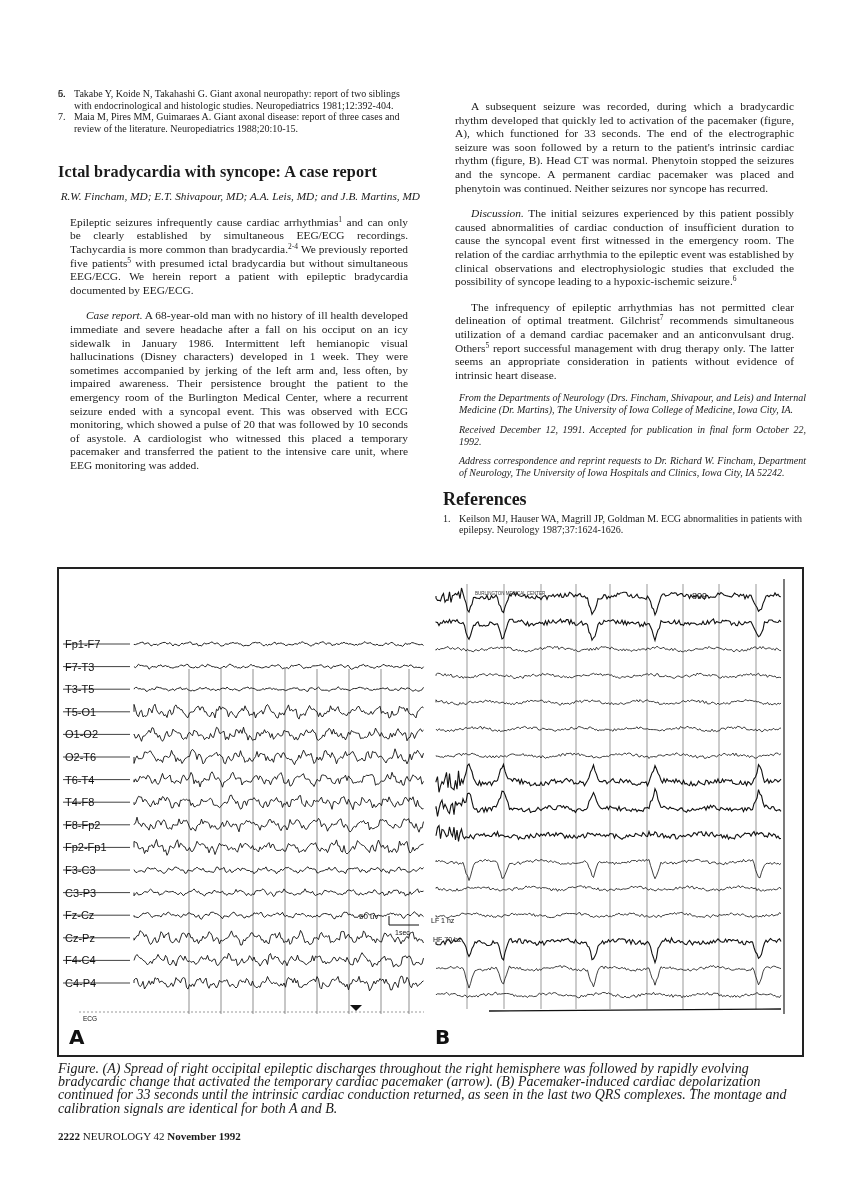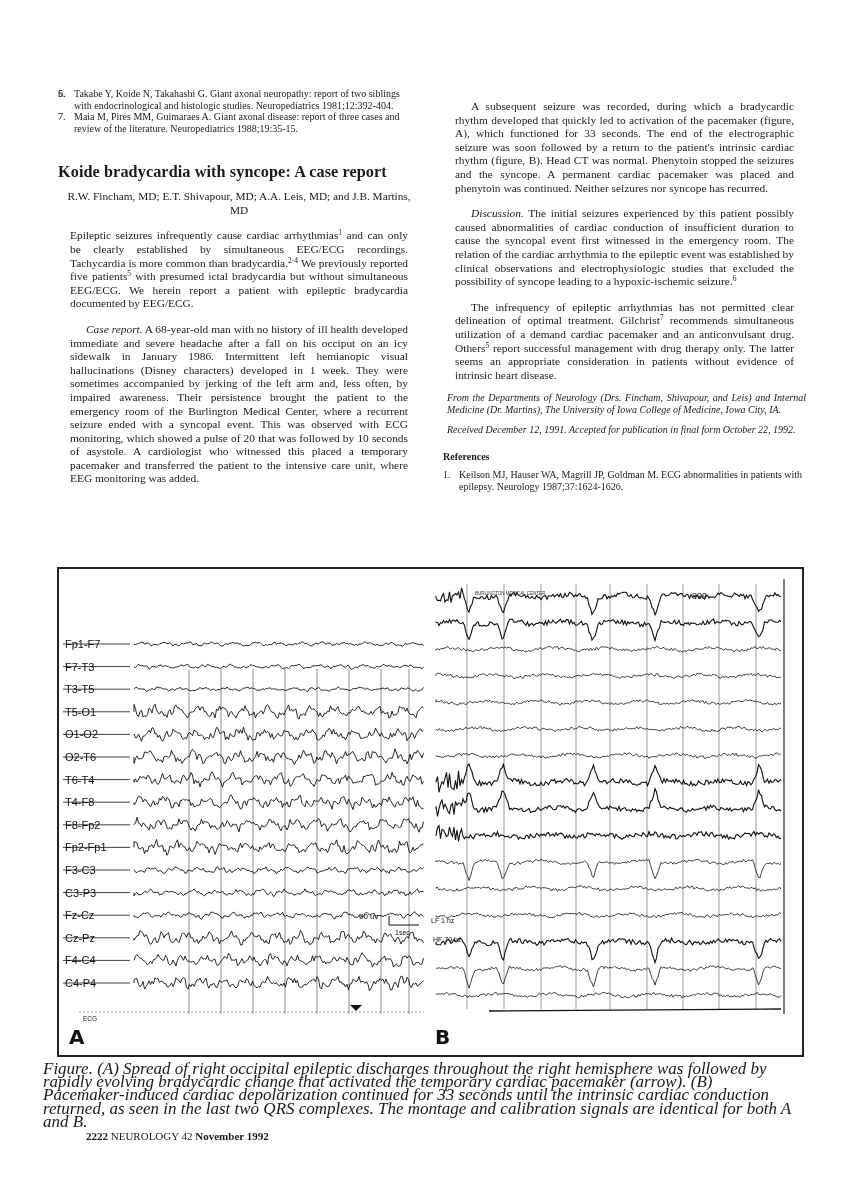--- a/index.html
+++ b/index.html
@@ -3,59 +3,60 @@
 <meta charset="utf-8">
 <style>
   html, body { margin: 0; padding: 0; background: #ffffff; }
   body { width: 864px; height: 1188px; position: relative; overflow: hidden; color: #1a1a1a; font-family: "DejaVu Serif", "Liberation Serif", serif; }
   .col { position: absolute; font-family: "Liberation Serif", "DejaVu Serif", serif; font-size: 11.4px; line-height: 13.6px; text-align: justify; }
   #left-col { left: 58px; top: 88px; width: 362px; }
   #right-col { left: 443px; top: 88px; width: 363px; }
   .ref { position: relative; padding-left: 16px; font-size: 10px; line-height: 11.6px; margin: 0; text-align: left; }
   .ref .num { position: absolute; left: 0; top: 0; }
   .title { font-family: "Liberation Serif", serif; font-weight: bold; font-size: 16.2px; line-height: 20px; margin: 28px 0 8px 0; text-align: left; letter-spacing: 0.1px; }
-  .authors { font-size: 11.3px; line-height: 13.5px; margin: 0 0 10px 0; text-align: center; }
+  .authors { font-style: italic; font-size: 11.3px; line-height: 13.5px; margin: 0 0 10px 0; text-align: right; }
   p.body { margin: 12px; }
   p.indent { text-indent: 16px; }
   .it { font-style: italic; }
   sup { font-size: 7.5px; line-height: 0; vertical-align: 4px; }
-  .note { font-style: italic; font-size: 10px; line-height: 11.8px; margin: 0 0 8px 4px; }
-  .refs-head { font-weight: bold; font-size: 10px; margin: 14px 0 6px 0; }
+  .note { font-style: italic; font-size: 10px; line-height: 11.8px; margin: 0 0 8px 16px; }
+  .refs-head { font-weight: bold; font-size: 18px; margin: 14px 0 6px 0; }
   #figure { position: absolute; left: 57px; top: 567px; width: 747px; height: 490px; border: 2px solid #222; box-sizing: border-box; background: #fff; }
   #figure svg { position: absolute; left: 0; top: 0; }
   .panel-label { position: absolute; font-family: "DejaVu Sans", "Liberation Sans", sans-serif; font-weight: bold; font-size: 20px; color: #111; }
   .ch-label { font-family: "Liberation Sans", "DejaVu Sans", sans-serif; font-size: 11px; fill: #111; }
-  #caption { position: absolute; left: 43px; top: 1062px; width: 752px; font-style: italic; font-size: 17px; line-height: 13.2px; font-family: "Liberation Serif", serif; }
-  #footer { position: absolute; left: 58px; top: 1130px; font-size: 11px; font-family: "Liberation Serif", serif; margin-left: 28px; }
+  #caption { position: absolute; left: 58px; top: 1062px; width: 752px; font-style: italic; font-size: 14px; line-height: 13.2px; font-family: "Liberation Serif", serif; }
+  #footer { position: absolute; left: 58px; top: 1130px; font-size: 11px; font-family: "Liberation Serif", serif; }
   #footer b { font-weight: bold; }
 </style>
 </head>
 <body>
 
 <div id="left-col" class="col">
   <div>
     <p class="ref"><span class="num">5.</span></p>
     <p class="ref"><span class="num">6.</span><span>Takabe Y, Koide N, Takahashi G. Giant axonal neuropathy: report of two siblings with endocrinological and histologic studies. Neuropediatrics 1981;12:392-404.</span></p>
-    <p class="ref"><span class="num">7.</span><span>Maia M, Pires MM, Guimaraes A. Giant axonal disease: report of three cases and review of the literature. Neuropediatrics 1988;19:35-15.</span></p>
+    <p class="ref"><span class="num">7.</span><span>Maia M, Pires MM, Guimaraes A. Giant axonal disease: report of three cases and review of the literature. Neuropediatrics 1988;20:10-15.</span></p>
   </div>
 
-  <h1 class="title">Koide bradycardia with syncope: A case report</h1>
+  <h1 class="title">Ictal bradycardia with syncope: A case report</h1>
   <p class="authors">R.W. Fincham, MD; E.T. Shivapour, MD; A.A. Leis, MD; and J.B. Martins, MD</p>
 
   <p class="body"><span>Epileptic seizures infrequently cause cardiac arrhythmias</span><sup>1</sup><span> and can only be clearly established by simultaneous EEG/ECG recordings. Tachycardia is more common than bradycardia.</span><sup>2-4</sup><span> We previously reported five patients</span><sup>5</sup><span> with presumed ictal bradycardia but without simultaneous EEG/ECG. We herein report a patient with epileptic bradycardia documented by EEG/ECG.</span></p>
   <p class="body indent"><span class="it">Case report.</span><span> A 68-year-old man with no history of ill health developed immediate and severe headache after a fall on his occiput on an icy sidewalk in January 1986. Intermittent left hemianopic visual hallucinations (Disney characters) developed in 1 week. They were sometimes accompanied by jerking of the left arm and, less often, by impaired awareness. Their persistence brought the patient to the emergency room of the Burlington Medical Center, where a recurrent seizure ended with a syncopal event. This was observed with ECG monitoring, which showed a pulse of 20 that was followed by 10 seconds of asystole. A cardiologist who witnessed this placed a temporary pacemaker and transferred the patient to the intensive care unit, where EEG monitoring was added.</span></p>
 </div>
 
 <div id="right-col" class="col">
   <p class="body indent">A subsequent seizure was recorded, during which a bradycardic rhythm developed that quickly led to activation of the pacemaker (figure, A), which functioned for 33 seconds. The end of the electrographic seizure was soon followed by a return to the patient's intrinsic cardiac rhythm (figure, B). Head CT was normal. Phenytoin stopped the seizures and the syncope. A permanent cardiac pacemaker was placed and phenytoin was continued. Neither seizures nor syncope has recurred.</p>
   <p class="body indent"><span class="it">Discussion.</span><span> The initial seizures experienced by this patient possibly caused abnormalities of cardiac conduction of insufficient duration to cause the syncopal event first witnessed in the emergency room. The relation of the cardiac arrhythmia to the epileptic event was established by clinical observations and electrophysiologic studies that excluded the possibility of syncope leading to a hypoxic-ischemic seizure.</span><sup>6</sup></p>
   <p class="body indent" style="margin-bottom:10px;"><span>The infrequency of epileptic arrhythmias has not permitted clear delineation of optimal treatment. Gilchrist</span><sup>7</sup><span> recommends simultaneous utilization of a demand cardiac pacemaker and an anticonvulsant drug. Others</span><sup>5</sup><span> report successful management with drug therapy only. The latter seems an appropriate consideration in patients without evidence of intrinsic heart disease.</span></p>
 
   <p class="note">From the Departments of Neurology (Drs. Fincham, Shivapour, and Leis) and Internal Medicine (Dr. Martins), The University of Iowa College of Medicine, Iowa City, IA.</p>
   <p class="note">Received December 12, 1991. Accepted for publication in final form October 22, 1992.</p>
+  <p class="note">Address correspondence and reprint requests to Dr. Richard W. Fincham, Department of Neurology, The University of Iowa Hospitals and Clinics, Iowa City, IA 52242.</p>
 
   <div class="refs-head">References</div>
   <p class="ref"><span class="num">1.</span><span>Keilson MJ, Hauser WA, Magrill JP, Goldman M. ECG abnormalities in patients with epilepsy. Neurology 1987;37:1624-1626.</span></p>
 </div>
 
 <div id="figure">
   <svg id="fig-svg" width="743" height="486" viewBox="0 0 743 486">
     <g id="grid-a">
         <line x1="130" y1="100" x2="130" y2="445" stroke="#444" stroke-width="0.6"></line>
         <line x1="162" y1="100" x2="162" y2="445" stroke="#444" stroke-width="0.6"></line>

